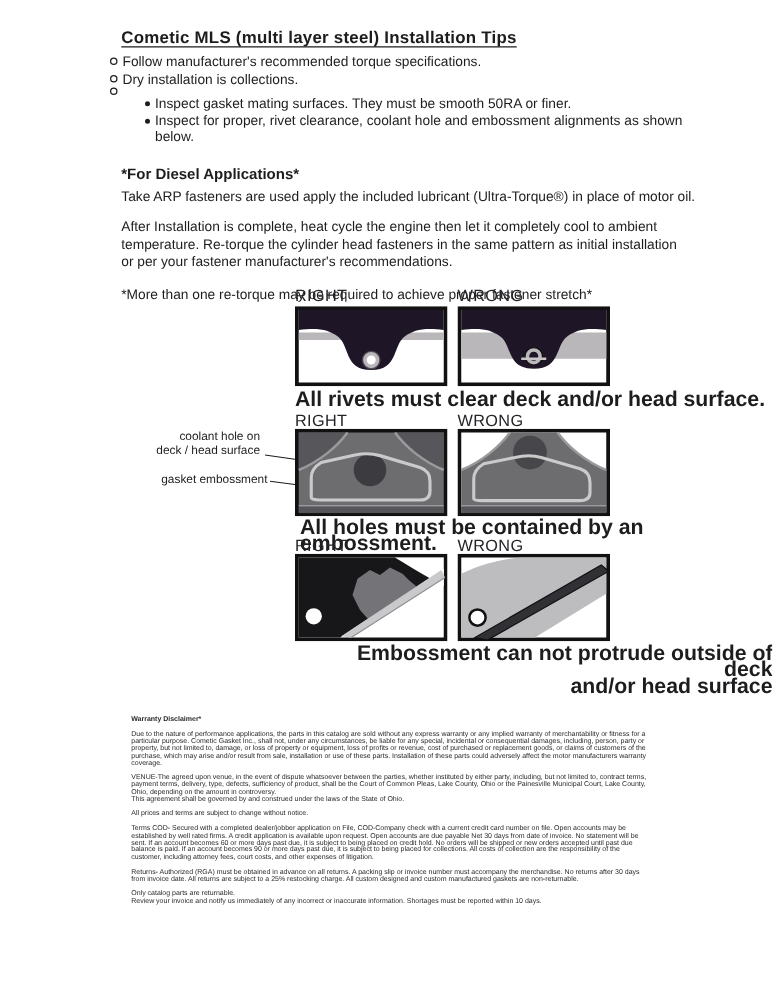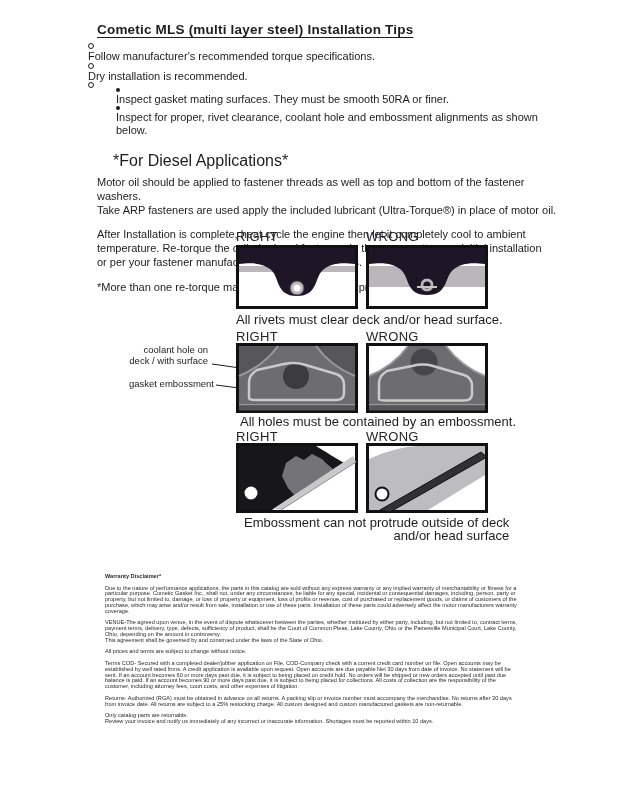--- a/index.html
+++ b/index.html
@@ -3,36 +3,36 @@
 <meta charset="utf-8">
 <style>
   html,body{margin:0;padding:0;background:#fff;}
   .page{position:relative;width:618px;height:785px;background:#fff;overflow:hidden;
         font-family:"Liberation Sans",sans-serif;color:#1d1d1f;}
 
   
   .intro{position:absolute;top:22px;left:88px;width:470px;}
   .title{margin:0 0 7px 9px;font-size:13.5px;font-weight:bold;letter-spacing:.2px;
          text-decoration:underline;text-underline-offset:3px;}
-  .b{font-size:11px;line-height:13.6px;display:flex;align-items:baseline;flex-direction:column;}
+  .b{font-size:11px;line-height:13.6px;display:flex;align-items:baseline;}
   .dot-o{flex:0 0 auto;width:4px;height:4px;border:1px solid #1d1d1f;border-radius:50%;
          margin-right:4px;position:relative;top:-1px;}
   .dot-f{flex:0 0 auto;width:4px;height:4px;background:#1d1d1f;border-radius:50%;
          margin-right:4px;position:relative;top:-1px;}
   .sub{margin-left:28px;}
-  .h2{margin:14px 0 6px 25px;font-size:16px;font-weight:normal;}
+  .h2{margin:14px 0 6px 9px;font-size:12px;font-weight:bold;}
   .para{margin:0 0 0 9px;font-size:11px;line-height:13.9px;}
   .gap{margin-top:10px;}
   .note{margin-top:12px;}
 
   
   .figures{position:absolute;top:228px;left:0;width:618px;height:345px;}
   .rw{position:absolute;width:122px;font-size:13px;color:#242428;letter-spacing:.3px;}
   .panel{position:absolute;width:122px;}
-  .cap{position:absolute;font-size:13px;font-weight:normal;line-height:13px;}
+  .cap{position:absolute;font-size:17px;font-weight:bold;line-height:13px;}
   .ann{position:absolute;font-size:9.5px;line-height:11px;text-align:right;color:#1d1d1f;}
   .leader{position:absolute;}
 
   
   .legal{position:absolute;top:574px;left:105px;width:414px;font-size:5.6px;line-height:5.8px;color:#2a2a2c;}
   .legal p{margin:0 0 5.8px 0;}
   .legal p.tight{margin-bottom:0;}
   .legal .lh{font-weight:bold;margin:0 0 5.8px 0;}
 
   .pagenum{position:absolute;top:784px;left:383px;font-size:15px;letter-spacing:.4px;color:#701a75;}
@@ -44,38 +44,37 @@
 
   <div class="intro">
     <h1 class="title">Cometic MLS (multi layer steel) Installation Tips</h1>
 
     <div class="b">
       <span class="dot-o"></span>
       <span>Follow manufacturer's recommended torque specifications.</span>
     </div>
     <div class="b">
       <span class="dot-o"></span>
-      <span>Dry installation is recommended.</span>
+      <span>Dry installation is collections.</span>
     </div>
     <div class="b">
       <span class="dot-o"></span>
     </div>
     <div class="b sub">
       <span class="dot-f"></span>
       <span>Inspect gasket mating surfaces.  They must be smooth 50RA or finer.</span>
     </div>
     <div class="b sub">
       <span class="dot-f"></span>
       <span>Inspect for proper, rivet clearance, coolant hole and embossment alignments as shown below.</span>
     </div>
 
     <h2 class="h2">*For Diesel Applications*</h2>
 
     <div class="para">
-      <div>Motor oil should be applied to fastener threads as well as top and bottom of the fastener washers.</div>
       <div>Take ARP fasteners are used apply the included lubricant (Ultra-Torque®) in place of motor oil.</div>
     </div>
     <div class="para gap">
       <div>After Installation is complete, heat cycle the engine then let it completely cool to ambient</div>
       <div>temperature. Re-torque the cylinder head fasteners in the same pattern as initial installation</div>
       <div>or per your fastener manufacturer's recommendations.</div>
     </div>
     <div class="para note">*More than one re-torque may be required to achieve proper fastener stretch*</div>
   </div>
 
@@ -101,21 +100,21 @@
       <line x1="51" y1="42" x2="71" y2="42" stroke="#c7c5c6" stroke-width="2"></line>
     </svg>
 
     <div class="cap" style="left:236px;top:85px;">All rivets must clear deck and/or head surface.</div>
 
     <div class="rw" style="left:236px;top:101px;">RIGHT</div>
     <div class="rw" style="left:366px;top:101px;">WRONG</div>
 
     <div class="ann" style="left:98px;top:116px;width:110px;">
       <div>coolant hole on</div>
-      <div>deck / with surface</div>
+      <div>deck / head surface</div>
     </div>
     <div class="ann" style="left:98px;top:150px;width:116px;">gasket embossment</div>
 
     <svg class="leader" style="left:100px;top:115px;" width="200" height="70" viewBox="0 0 200 70">
       <line x1="112" y1="21" x2="196" y2="33" stroke="#1d1d1f" stroke-width="1"></line>
       <line x1="116" y1="42" x2="162" y2="48" stroke="#1d1d1f" stroke-width="1"></line>
     </svg>
 
     <svg class="panel" style="left:236px;top:115px;" width="122" height="70" viewBox="0 0 122 70">
       <rect x="1.5" y="1.5" width="119" height="67" fill="#6d6d70" stroke="#111111" stroke-width="3"></rect>

